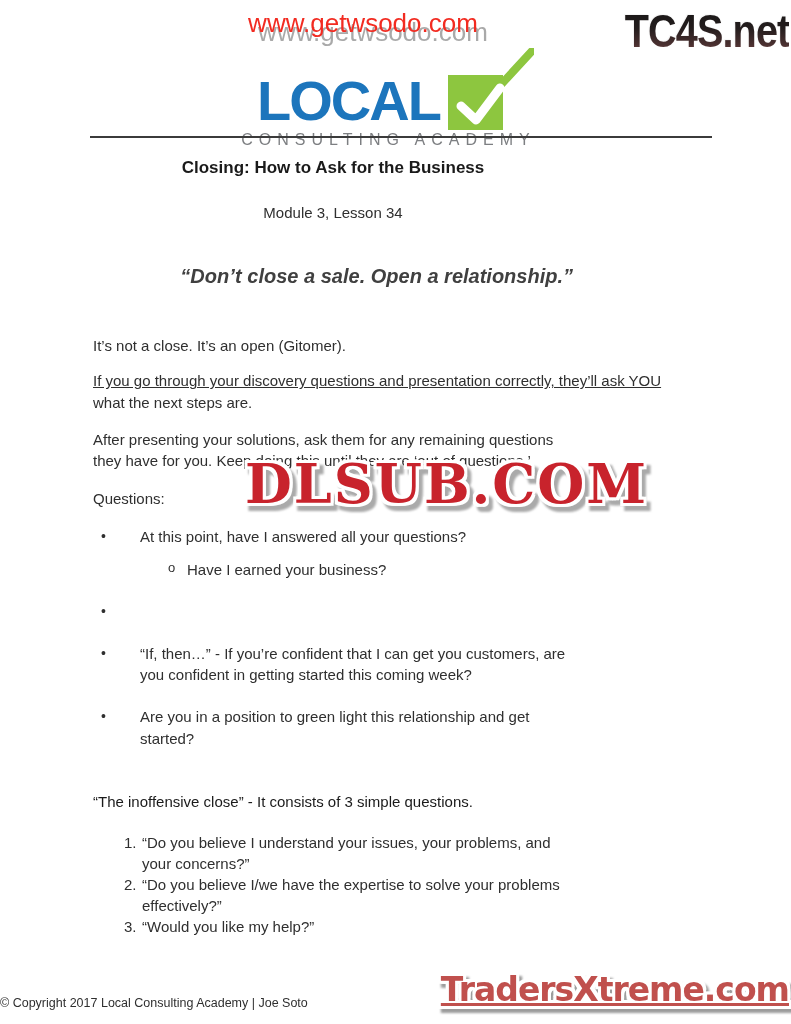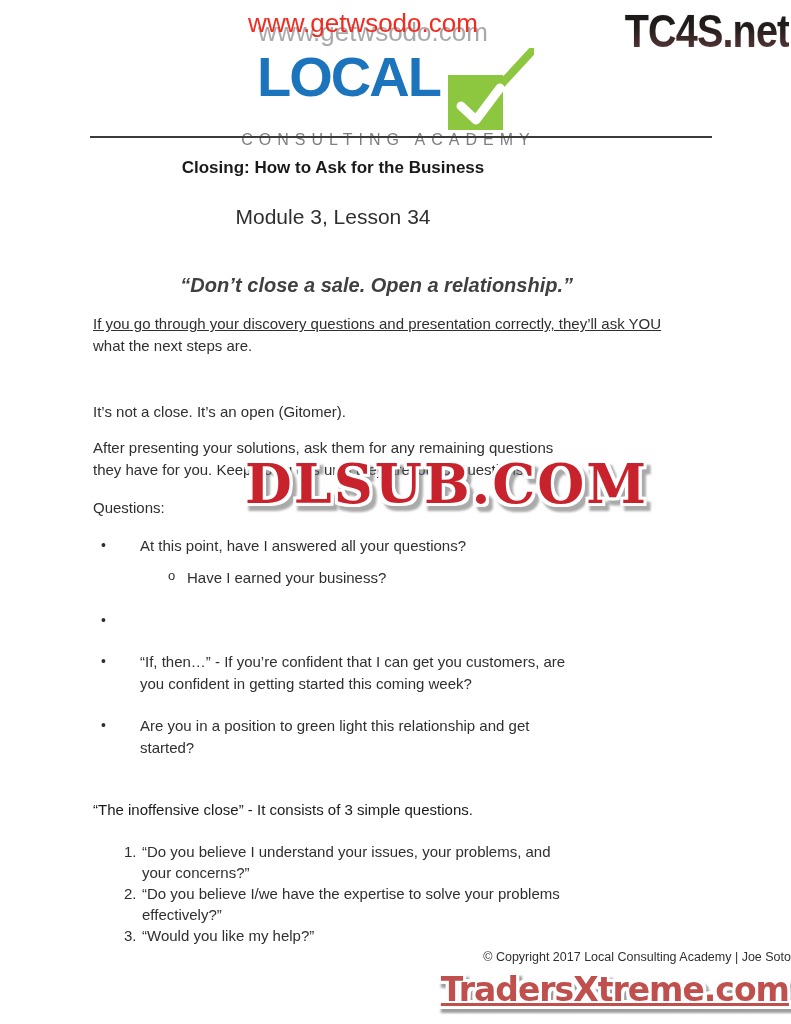--- a/index.html
+++ b/index.html
@@ -50,20 +50,21 @@
   }
 
   
   .logo {
     position: absolute;
     top: 48px; left: 0; right: 0;
     text-align: center;
   }
   .logo-row {
     display: inline-flex;
+    align-items: flex-end;
   }
   .logo-word {
     font-size: 56px;
     font-weight: bold;
     letter-spacing: -2px;
     color: #1c75bc;
     line-height: 58px;
   }
   .logo-check { display: inline-block; margin-left: 8px; }
   .logo-check svg { display: block; }
@@ -96,21 +97,21 @@
   }
   .title {
     text-align: center;
     font-size: 17px;
     font-weight: bold;
     color: #1a1a1a;
   }
   .subtitle {
     text-align: center;
     margin-top: 21px;
-    font-size: 21px;
+    font-size: 15px;
   }
   .quote {
     text-align: right;
     margin-top: 39px;
     font-size: 20px;
     font-weight: bold;
     font-style: italic;
     color: #404040;
   }
   .para { margin-top: 14px; }
@@ -157,22 +158,22 @@
       -3px -3px 0 #fff, 3px -3px 0 #fff, -3px 3px 0 #fff, 3px 3px 0 #fff,
       -3px 0 0 #fff, 3px 0 0 #fff, 0 -3px 0 #fff, 0 3px 0 #fff;
     filter: drop-shadow(4px 5px 1px rgba(100,100,100,0.55));
     white-space: nowrap;
     pointer-events: none;
   }
 
   .footer {
     position: absolute;
     left: 0; right: 0;
-    top: 950px;
-    text-align: right;
+    top: 996px;
+    text-align: left;
     font-size: 12.5px;
     color: #2f2f2f;
   }
 
   
   .traders {
     position: absolute;
     right: 2px; bottom: 15px;
     font-family: "DejaVu Sans", sans-serif;
     font-weight: bold;
@@ -216,23 +217,23 @@
     <div class="logo-tagline">CONSULTING ACADEMY</div>
   </div>
 
   <hr class="rule">
 
   <div class="content">
     <div class="title">Closing: How to Ask for the Business</div>
     <div class="subtitle">Module 3, Lesson 34</div>
     <div class="quote">“Don’t close a sale. Open a relationship.”</div>
 
+    <p class="para p1">It’s not a close. It’s an open (Gitomer).</p>
+
     <p class="para p2"><u>If you go through your discovery questions and presentation correctly, they’ll ask YOU</u> <span>what the next steps are.</span></p>
-
-    <p class="para p1">It’s not a close. It’s an open (Gitomer).</p>
 
     <p class="para p3">After presenting your solutions, ask them for any remaining questions they have for you. Keep doing this until they are ‘out of questions.’</p>
 
     <p class="para questions">Questions:</p>
 
     <div class="li b1">
       <span class="marker">•</span>
       <span class="text">At this point, have I answered all your questions?</span>
     </div>
     <div class="li sub1">

